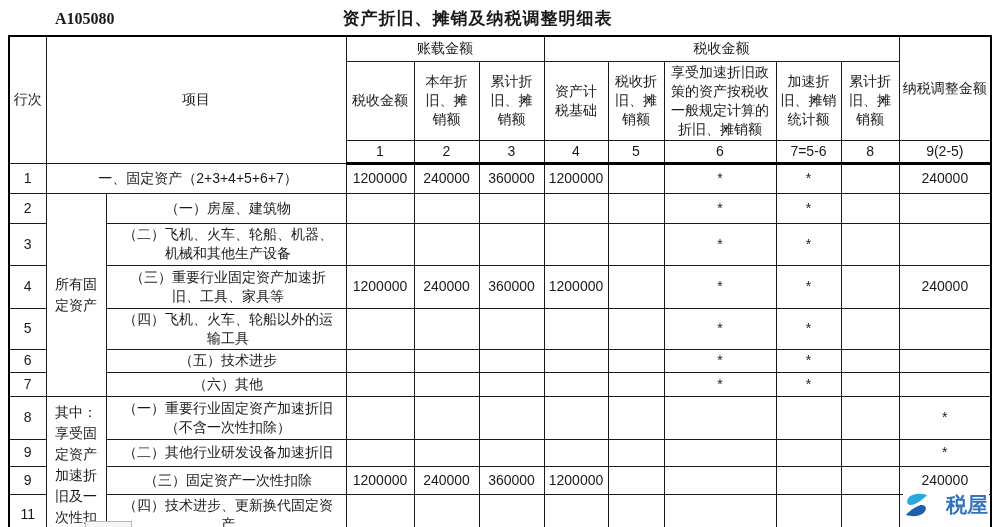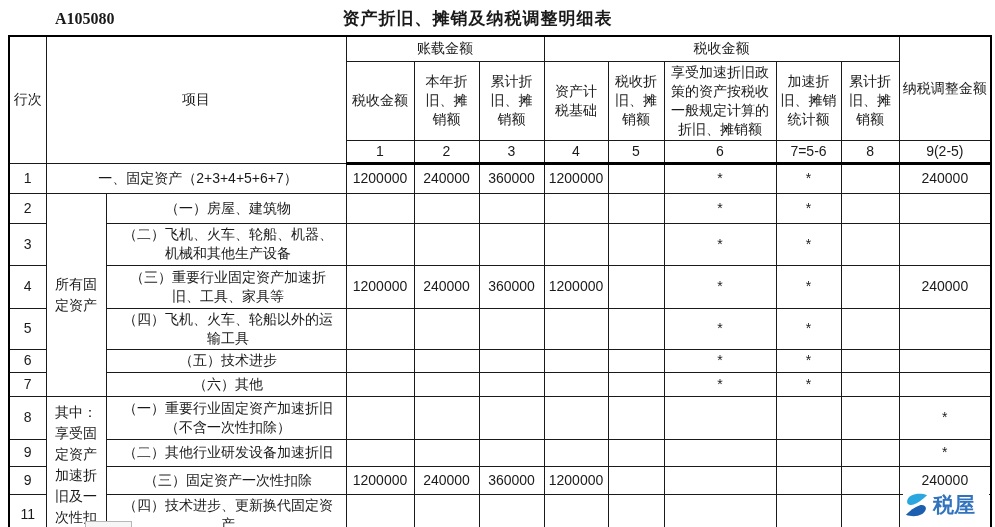--- a/index.html
+++ b/index.html
@@ -31,21 +31,21 @@
     line-height:19px;
   }
   .prewrap{white-space:pre-line;}
   tr.nums td{border-bottom:3px solid #000;}
   td.item-cell{text-align:center;padding-left:10px;padding-right:6px;}
   td.group-cell{padding:0 8px;line-height:21px;margin-top:43px;}
   td.group-cell.top{vertical-align:top;padding-top:5px;}
   td.hdr-tall{line-height:19px;}
   .watermark{
     position:absolute;left:903px;top:491px;width:86px;height:27px;
-    background:#ffffff;display:flex;align-items:center;gap:3px;
+    background:#ffffff;display:flex;align-items:center;gap:16px;
     z-index:5;
   }
   .wm-text{
     font-size:21px;font-weight:bold;line-height:26px;
   }
   .frag-gray{
     position:absolute;left:85px;top:521px;width:45px;height:10px;
     background:#f6f6f6;border:1px solid #b8b8b8;z-index:4;
   }
   .frag-blue{

